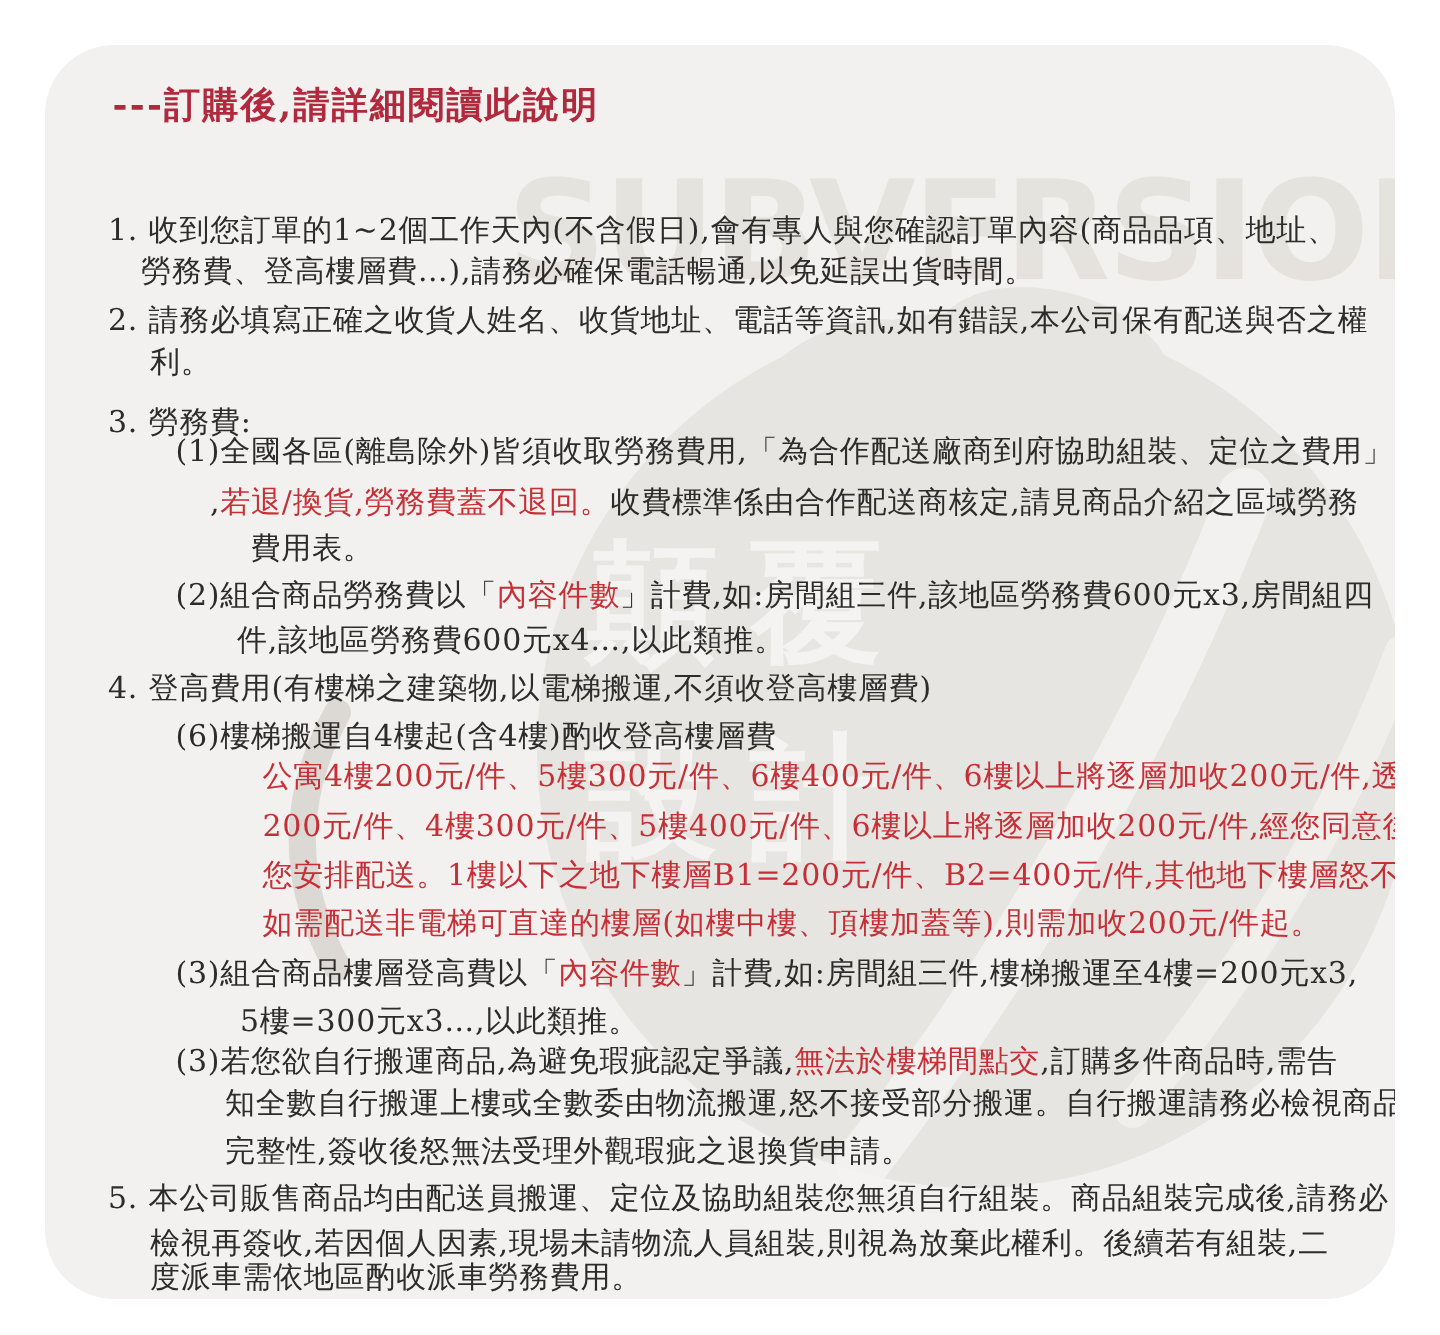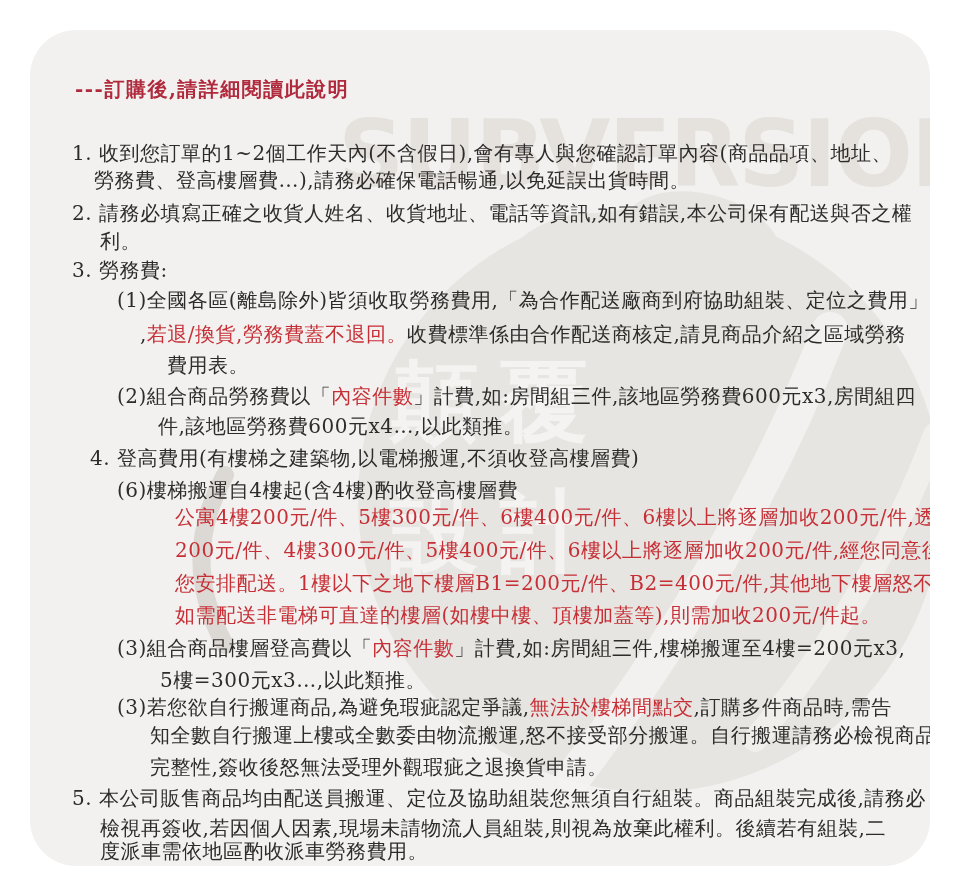--- a/index.html
+++ b/index.html
@@ -3,22 +3,22 @@
 <meta charset="utf-8">
 <style>
   html,body{margin:0;padding:0;background:#ffffff;}
   .page{position:relative;width:960px;height:890px;background:#ffffff;overflow:hidden;
         font-family:"DejaVu Serif","Liberation Serif",serif;}
   .card{position:absolute;left:30px;top:30px;width:900px;height:836px;
         background:#f2f1ef;border-radius:46px;overflow:hidden;}
   .wm{position:absolute;left:0;top:0;pointer-events:none;}
   .ln{position:absolute;white-space:nowrap;font-size:20px;line-height:30px;
       color:#2e2b2b;letter-spacing:0.5px;}
-  .ttl{position:absolute;white-space:nowrap;font-size:20px;line-height:34px;
-       color:#b0293c;font-weight:bold;letter-spacing:1.5px;margin-top:19px;}
+  .ttl{position:absolute;white-space:nowrap;font-size:24px;line-height:34px;
+       color:#b0293c;font-weight:bold;letter-spacing:1.5px;}
   .red{color:#c62f36;text-align:right;}
 </style>
 </head>
 <body>
 
 <div class="page">
   <div class="card">
 
     <svg class="wm" width="900" height="836" viewBox="0 0 900 836">
       <text x="308" y="156" font-family="DejaVu Sans, sans-serif" font-weight="bold" font-size="92" letter-spacing="-2" fill="#e1ded9" opacity="0.75">SUBVERSION</text>
@@ -31,27 +31,27 @@
       <text x="360" y="402" font-size="88" letter-spacing="22" fill="#f4f3f1" font-family="DejaVu Serif, serif" font-weight="bold">顛覆</text>
       <text x="360" y="532" font-size="88" letter-spacing="22" fill="#f4f3f1" font-family="DejaVu Serif, serif" font-weight="bold">設計</text>
     </svg>
 
     <div class="ttl" style="left:45px;top:23px">---訂購後,請詳細閱讀此說明</div>
 
     <div class="ln" style="left:42px;top:108px"><span>1. 收到您訂單的1~2個工作天內(不含假日),會有專人與您確認訂單內容(商品品項、地址、</span></div>
     <div class="ln" style="left:64px;top:135px"><span>勞務費、登高樓層費…),請務必確保電話暢通,以免延誤出貨時間。</span></div>
     <div class="ln" style="left:42px;top:168px"><span>2. 請務必填寫正確之收貨人姓名、收貨地址、電話等資訊,如有錯誤,本公司保有配送與否之權</span></div>
     <div class="ln" style="left:70px;top:196px"><span>利。</span></div>
-    <div class="ln" style="left:42px;top:225px"><span>3. 勞務費:</span></div>
+    <div class="ln" style="left:42px;top:236px"><span>3. 勞務費:</span></div>
     <div class="ln" style="left:87px;top:255px"><span>(1)全國各區(離島除外)皆須收取勞務費用,「為合作配送廠商到府協助組裝、定位之費用」</span></div>
     <div class="ln" style="left:110px;top:289px"><span>,</span><span class="red">若退/換貨,勞務費蓋不退回。</span><span>收費標準係由合作配送商核定,請見商品介紹之區域勞務</span></div>
     <div class="ln" style="left:137px;top:320px"><span>費用表。</span></div>
     <div class="ln" style="left:87px;top:351px"><span>(2)組合商品勞務費以「</span><span class="red">內容件數</span><span>」計費,如:房間組三件,該地區勞務費600元x3,房間組四</span></div>
     <div class="ln" style="left:128px;top:381px"><span>件,該地區勞務費600元x4…,以此類推。</span></div>
-    <div class="ln" style="left:60px;top:413px"><span>4. 登高費用(有樓梯之建築物,以電梯搬運,不須收登高樓層費)</span></div>
+    <div class="ln" style="left:42px;top:413px"><span>4. 登高費用(有樓梯之建築物,以電梯搬運,不須收登高樓層費)</span></div>
     <div class="ln" style="left:87px;top:445px"><span>(6)樓梯搬運自4樓起(含4樓)酌收登高樓層費</span></div>
     <div class="ln" style="left:145px;top:472px"><span class="red">公寓4樓200元/件、5樓300元/件、6樓400元/件、6樓以上將逐層加收200元/件,透天3樓</span></div>
     <div class="ln" style="left:145px;top:505px"><span class="red">200元/件、4樓300元/件、5樓400元/件、6樓以上將逐層加收200元/件,經您同意後再為</span></div>
     <div class="ln" style="left:145px;top:538px"><span class="red">您安排配送。1樓以下之地下樓層B1=200元/件、B2=400元/件,其他地下樓層怒不配送。</span></div>
     <div class="ln" style="left:145px;top:570px"><span class="red">如需配送非電梯可直達的樓層(如樓中樓、頂樓加蓋等),則需加收200元/件起。</span></div>
     <div class="ln" style="left:87px;top:603px"><span>(3)組合商品樓層登高費以「</span><span class="red">內容件數</span><span>」計費,如:房間組三件,樓梯搬運至4樓=200元x3,</span></div>
     <div class="ln" style="left:130px;top:635px"><span>5樓=300元x3…,以此類推。</span></div>
     <div class="ln" style="left:87px;top:662px"><span>(3)若您欲自行搬運商品,為避免瑕疵認定爭議,</span><span class="red">無法於樓梯間點交</span><span>,訂購多件商品時,需告</span></div>
     <div class="ln" style="left:120px;top:690px"><span>知全數自行搬運上樓或全數委由物流搬運,怒不接受部分搬運。自行搬運請務必檢視商品</span></div>
     <div class="ln" style="left:120px;top:722px"><span>完整性,簽收後怒無法受理外觀瑕疵之退換貨申請。</span></div>

